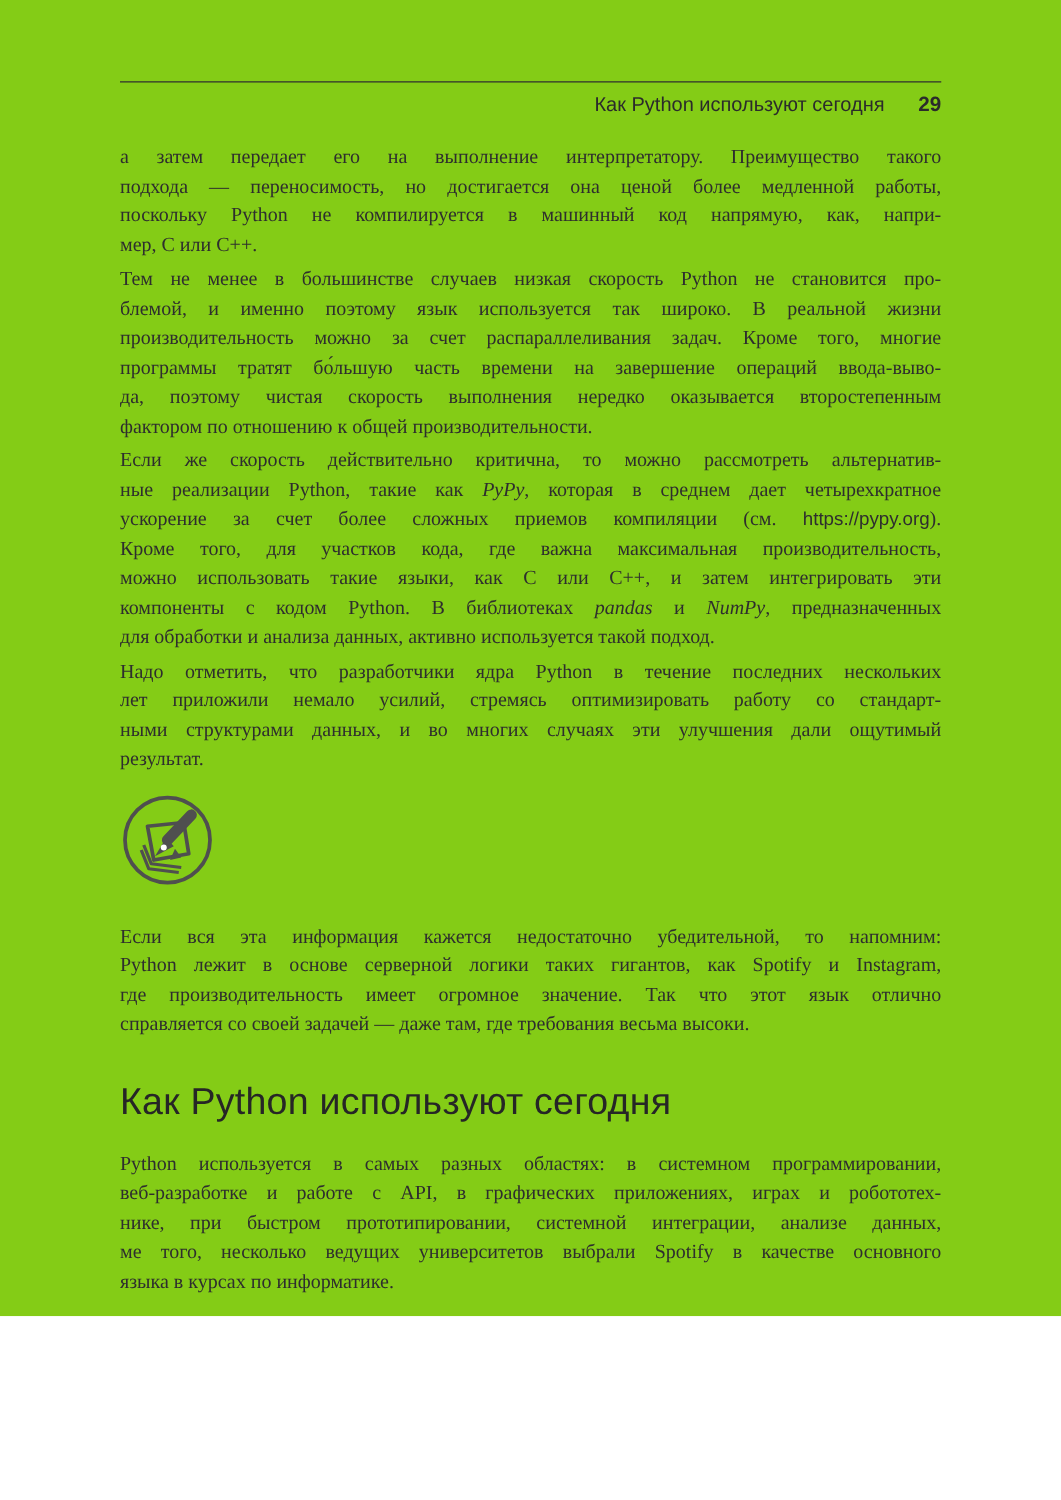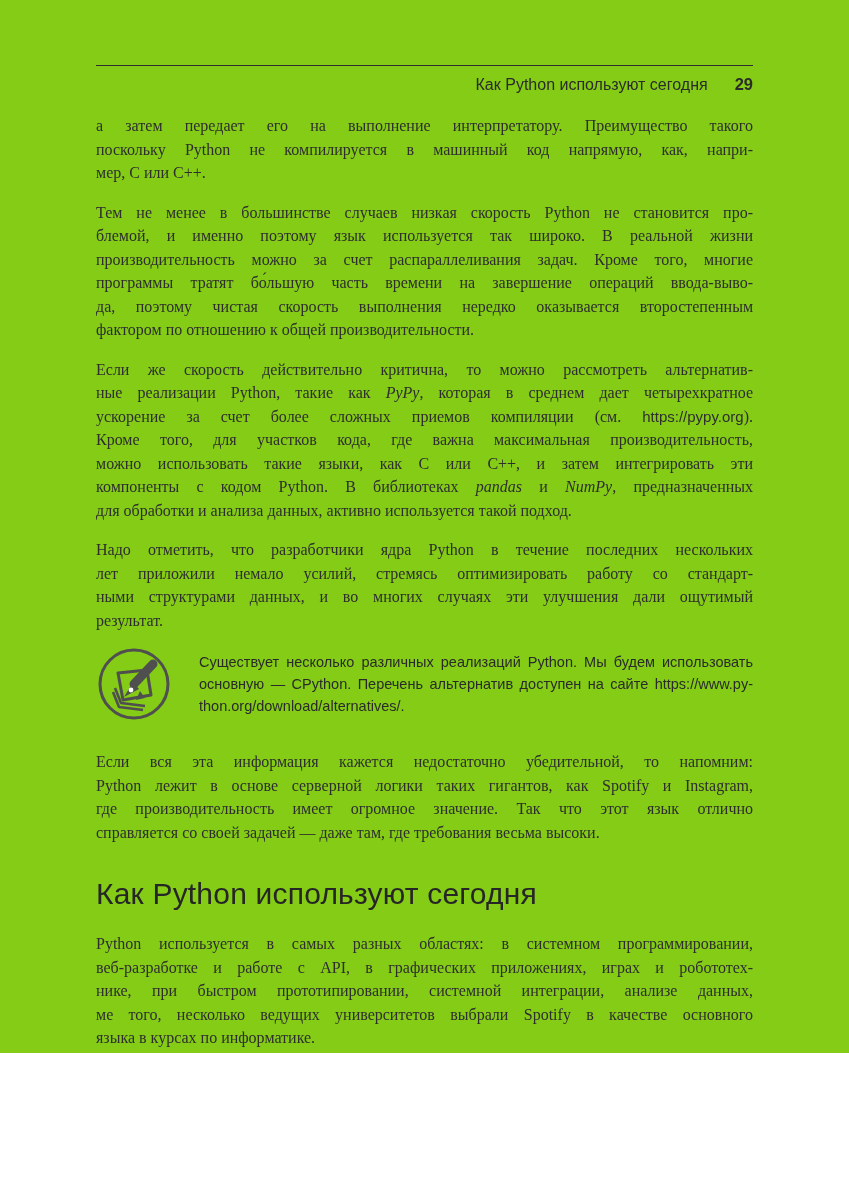--- a/index.html
+++ b/index.html
@@ -32,21 +32,21 @@
     margin-top: 9px;
     font-family: "Liberation Sans", sans-serif;
     font-size: 16px;
     color: #2b2b2b;
   }
   .runhead .num {
     font-weight: 700;
     font-size: 16.5px;
   }
   .para {
-    margin-top: 16px;
+    margin-top: 4px;
   }
   .para.first {
     margin-top: 20px;
   }
   .pline {
     font-size: 16px;
     line-height: 23.5px;
     color: #2e2e2e;
     text-align: justify;
     text-align-last: justify;
@@ -104,20 +104,21 @@
 
     <div class="rule"></div>
 
     <div class="runhead">
       <span class="title">Как Python используют сегодня</span>
       <span class="num">29</span>
     </div>
 
     <div class="para first">
         <div class="pline">а затем передает его на выполнение интерпретатору. Преимущество такого</div>
+        <div class="pline">подхода — переносимость, но достигается она ценой более медленной работы,</div>
         <div class="pline">поскольку Python не компилируется в машинный код напрямую, как, напри-</div>
         <div class="pline last">мер, C или C++.</div>
       </div>
     <div class="para">
         <div class="pline">Тем не менее в большинстве случаев низкая скорость Python не становится про-</div>
         <div class="pline">блемой, и именно поэтому язык используется так широко. В реальной жизни</div>
         <div class="pline">производительность можно за счет распараллеливания задач. Кроме того, многие</div>
         <div class="pline">программы тратят бо́льшую часть времени на завершение операций ввода-выво-</div>
         <div class="pline">да, поэтому чистая скорость выполнения нередко оказывается второстепенным</div>
         <div class="pline last">фактором по отношению к общей производительности.</div>
@@ -142,25 +143,20 @@
       <svg class="note-icon" viewBox="0 0 76 76" xmlns="http://www.w3.org/2000/svg">
         <circle cx="38" cy="38" r="34" fill="none" stroke="#4f4f4f" stroke-width="3"></circle>
         <path d="M17 46 L23 61 L47 64" fill="none" stroke="#4f4f4f" stroke-width="2.6" stroke-linejoin="round"></path>
         <path d="M19 42 L25 57 L49 60" fill="none" stroke="#4f4f4f" stroke-width="2.6" stroke-linejoin="round"></path>
         <path d="M22 27 L51 24 L55 49 L27 54 Z" fill="none" stroke="#4f4f4f" stroke-width="3" stroke-linejoin="round"></path>
         <path d="M49 52 L44 45 L40 54 Z" fill="#4f4f4f"></path>
         <line x1="57" y1="18" x2="38" y2="38" stroke="#4f4f4f" stroke-width="9" stroke-linecap="round"></line>
         <path d="M37 36 L28 51 L43 43 Z" fill="#4f4f4f"></path>
         <circle cx="35" cy="44" r="2.4" fill="#ffffff"></circle>
       </svg>
-      <div class="note-text">
-          <div class="pline">Существует несколько различных реализаций Python. Мы будем использовать</div>
-          <div class="pline">основную — CPython. Перечень альтернатив доступен на сайте https://www.py-</div>
-          <div class="pline last">thon.org/download/alternatives/.</div>
-        </div>
     </div>
 
     <div class="para after-note">
         <div class="pline">Если вся эта информация кажется недостаточно убедительной, то напомним:</div>
         <div class="pline">Python лежит в основе серверной логики таких гигантов, как Spotify и Instagram,</div>
         <div class="pline">где производительность имеет огромное значение. Так что этот язык отлично</div>
         <div class="pline last">справляется со своей задачей — даже там, где требования весьма высоки.</div>
       </div>
 
     <h1 class="section-heading">Как Python используют сегодня</h1>

